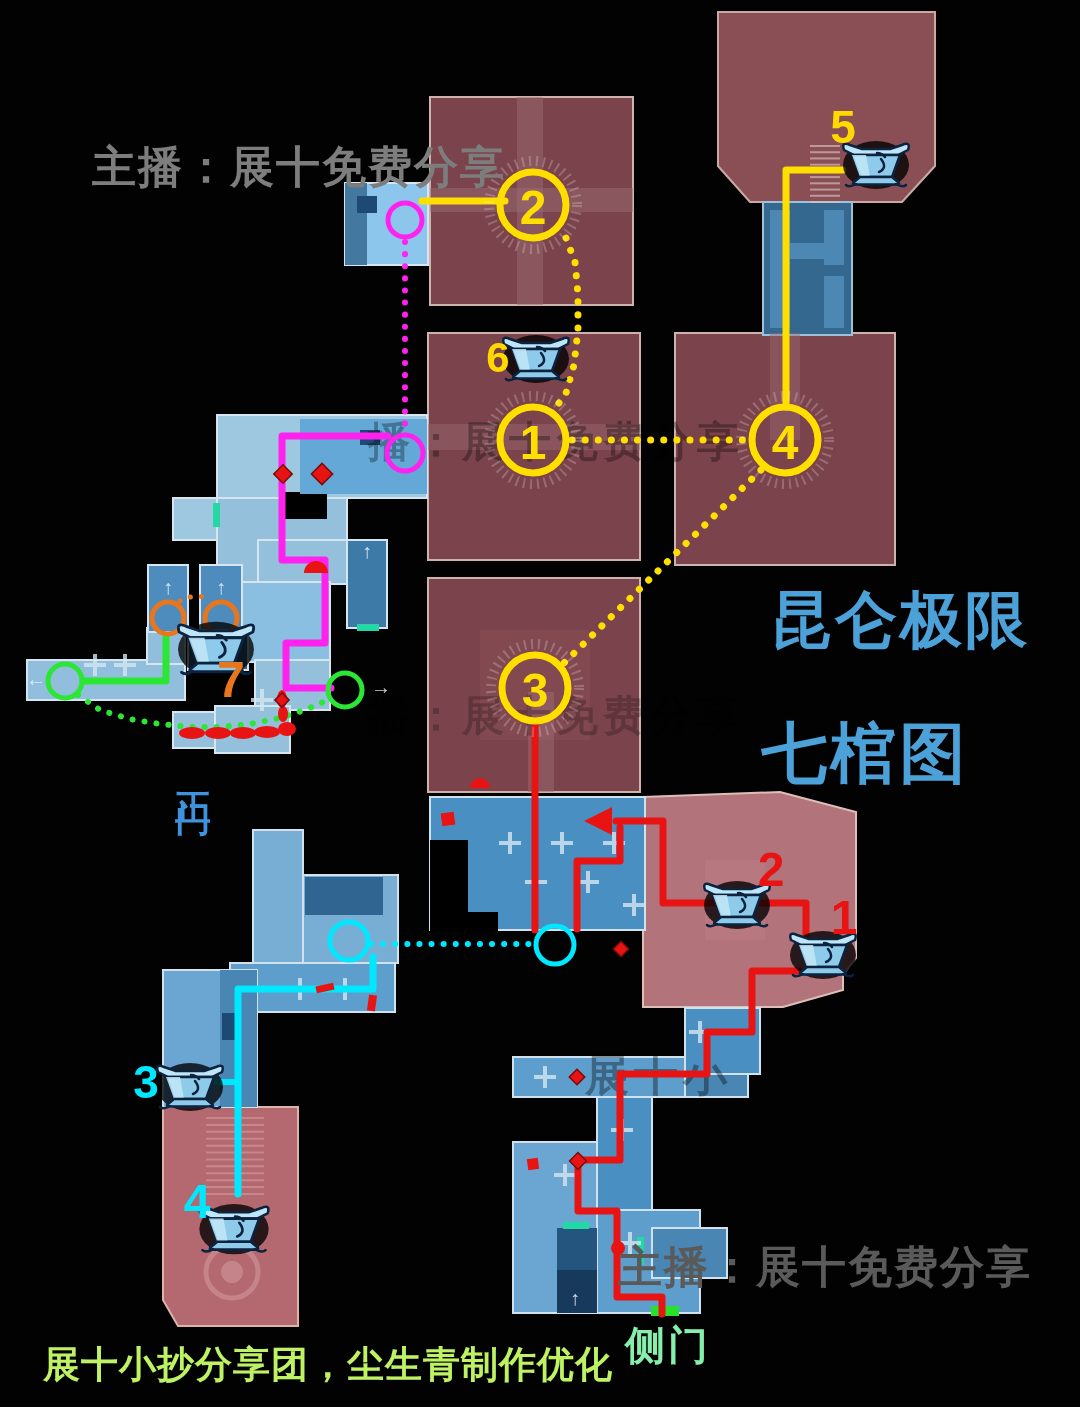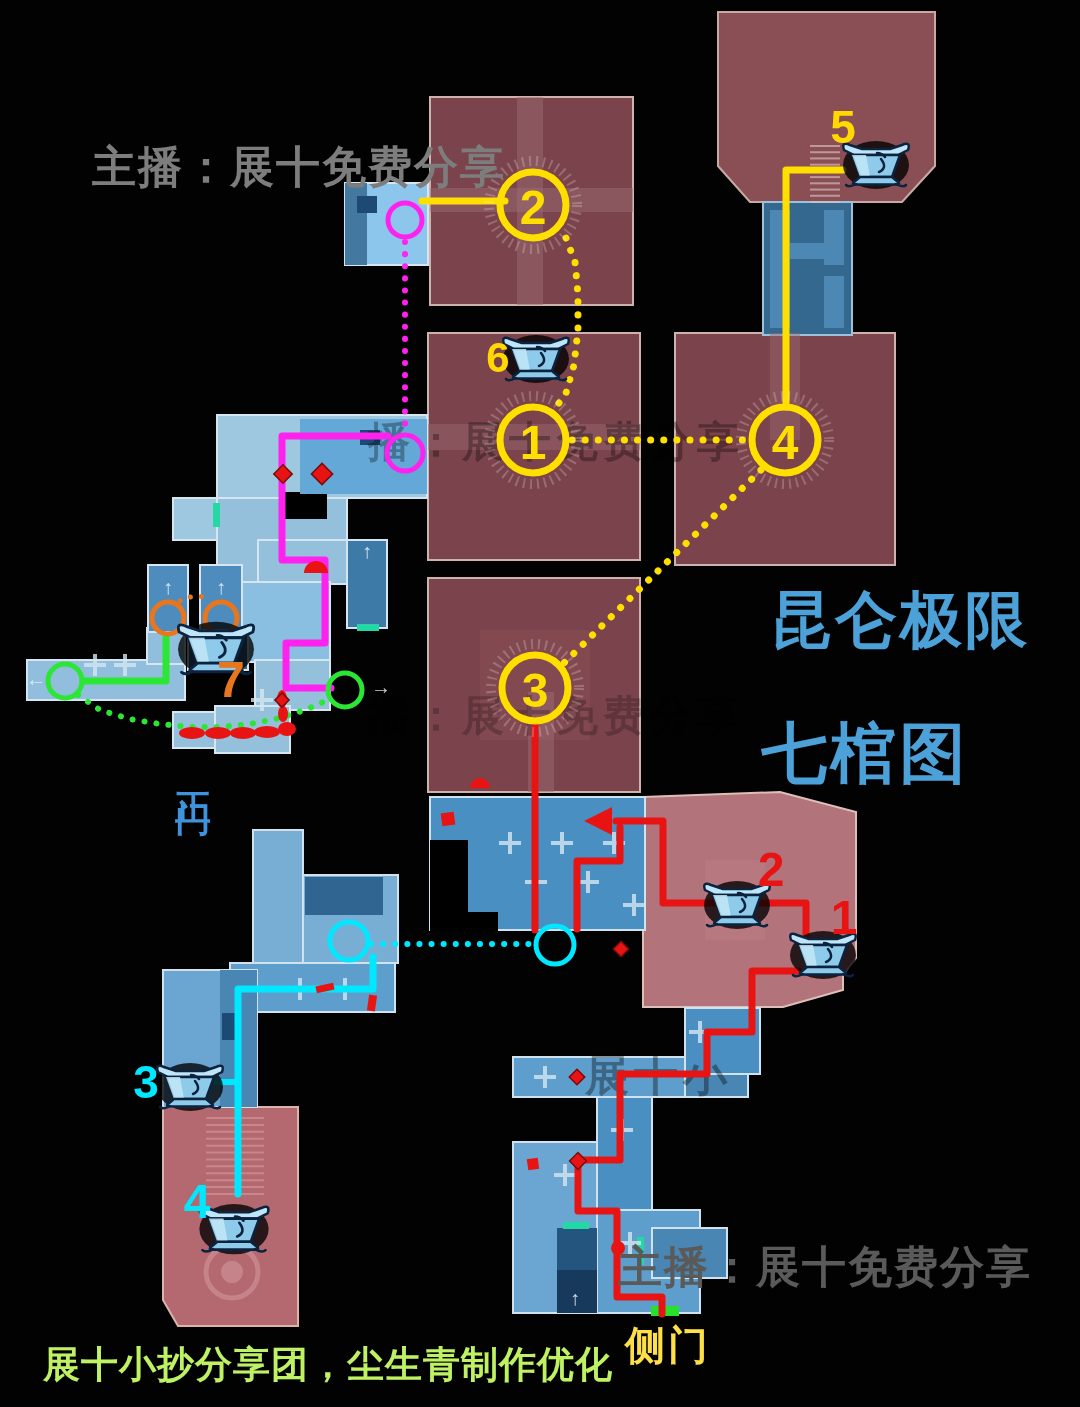--- a/index.html
+++ b/index.html
@@ -215,16 +215,16 @@
       <text x="367" y="558" fill="#e9f3fb" font-size="20" text-anchor="middle" opacity="0.85">↑</text>
       <text x="36" y="686" fill="#e9f3fb" font-size="20" text-anchor="middle" opacity="0.85">←</text>
       <text x="381" y="694" fill="#e9f3fb" font-size="20" text-anchor="middle" opacity="0.85">→</text>
       <text x="575" y="1305" fill="#e9f3fb" font-size="20" text-anchor="middle" opacity="0.85">↑</text>
     </svg>
 
   <div class="ovl wm-top">主播：展十免费分享</div>
   <div class="ovl title" style="color: rgb(75, 161, 216);">昆仑极限</div>
   <div class="ovl title2" style="color: rgb(75, 161, 216); margin-top: 29px;">七棺图</div>
   <div class="ovl gate-main" style="color: rgb(63, 146, 220);">正门</div>
-  <div class="ovl gate-side" style="color: #fde047;">侧门</div>
+  <div class="ovl gate-side" style="color: #86efac;">侧门</div>
   <div class="ovl wm-bot">主播：展十免费分享</div>
   <div class="ovl credit">展十小抄分享团，尘生青制作优化</div>
 </div>
 
 </body></html>

